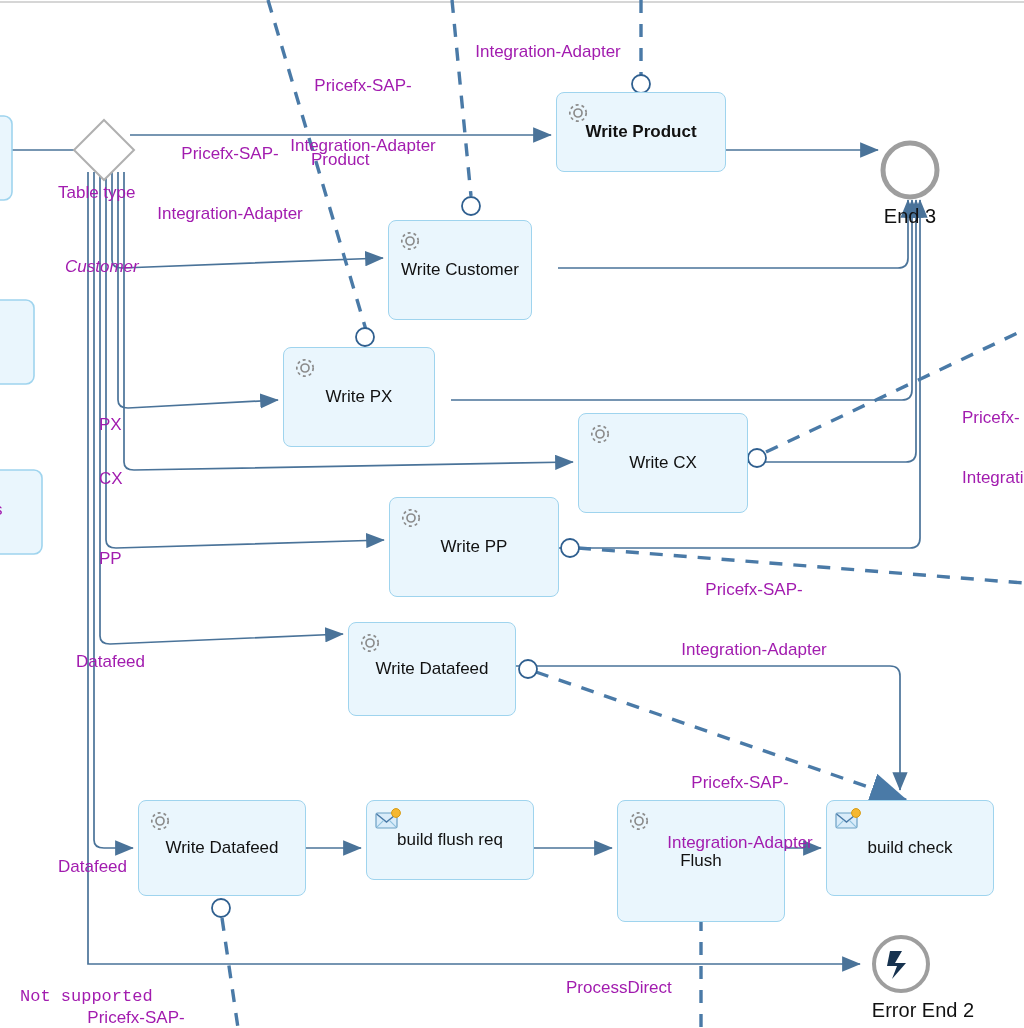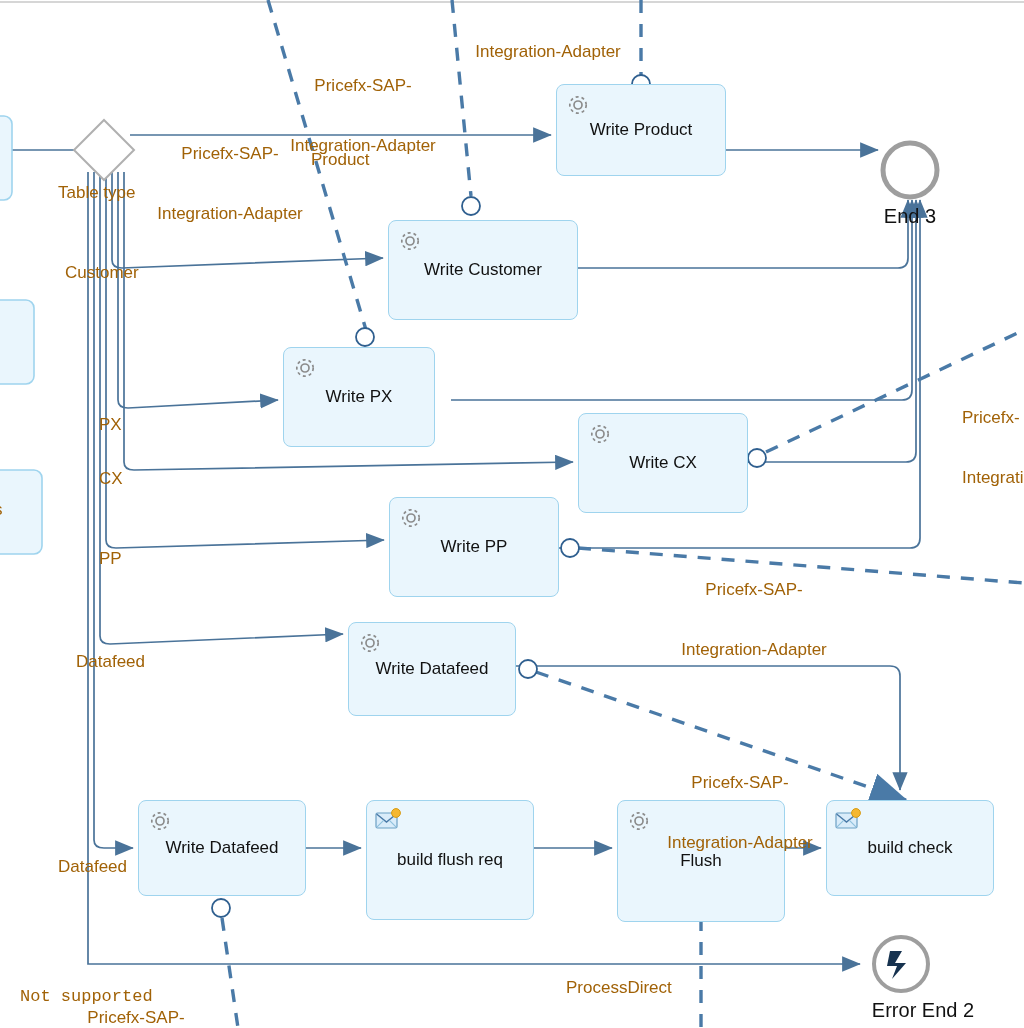--- a/index.html
+++ b/index.html
@@ -1,19 +1,19 @@
 <!DOCTYPE html>
 <html><head>
 <meta charset="utf-8">
 <style>
   html,body{margin:0;padding:0;background:#ffffff;}
   body{width:1024px;height:1028px;position:relative;overflow:hidden;
        font-family:"Liberation Sans","DejaVu Sans",sans-serif;}
   #canvas{position:absolute;inset:0;width:1024px;height:1028px;}
-  .lbl{position:absolute;font-size:17px;color:#a16207;white-space:pre;line-height:20px;}
+  .lbl{position:absolute;font-size:17px;color:#a21caf;white-space:pre;line-height:20px;}
   .lbl.ctr{text-align:center;transform:translateX(-50%);}
   .task{position:absolute;background:#eaf6fd;border:1.6px solid #9fd4ee;
         border-radius:8px;box-sizing:border-box;}
   .task .tlabel{position:absolute;left:0;right:0;top:50%;transform:translateY(-50%);
         text-align:center;font-size:17px;color:#111;padding:0 6px;}
   .mk{position:absolute;left:8px;top:7px;width:26px;height:26px;}
   .evlabel{position:absolute;font-size:20px;color:#111;white-space:nowrap;
         transform:translateX(-50%);}
 </style>
 </head>
@@ -89,32 +89,32 @@
   <circle cx="910" cy="170" r="27" fill="#ffffff" stroke="#9e9e9e" stroke-width="5"></circle>
 
   <circle cx="901" cy="964" r="27" fill="#ffffff" stroke="#9e9e9e" stroke-width="4"></circle>
   <path d="M890,951 L902,951 L895,963 L906,963 L892,979 L897,966 L887,966 Z" fill="#16324f"></path>
 
   <rect x="-24" y="116" width="36" height="84" rx="8" fill="#eaf6fd" stroke="#9fd4ee" stroke-width="1.6"></rect>
   <rect x="-24" y="300" width="58" height="84" rx="8" fill="#eaf6fd" stroke="#9fd4ee" stroke-width="1.6"></rect>
   <rect x="-24" y="470" width="66" height="84" rx="8" fill="#eaf6fd" stroke="#9fd4ee" stroke-width="1.6"></rect>
 </svg>
 
-<div class="task" style="left:556px;top:84px;width:170px;height:92px;">
+<div class="task" style="left:556px;top:92px;width:170px;height:80px;font-weight:bold;">
   <span class="mk">
     <svg viewBox="0 0 26 26" width="26" height="26">
         <g fill="none" stroke="#8c8c8c" stroke-width="1.7">
       <circle cx="13" cy="13" r="4"></circle>
           <circle cx="13" cy="13" r="8.2" stroke-dasharray="3 3"></circle>
     </g>
       </svg></span>
   <span class="tlabel">Write Product</span>
 </div>
 
-<div class="task" style="left:388px;top:220px;width:190px;height:100px;">
+<div class="task" style="left:388px;top:220px;width:144px;height:100px;">
   <span class="mk">
     <svg viewBox="0 0 26 26" width="26" height="26">
         <g fill="none" stroke="#8c8c8c" stroke-width="1.7">
       <circle cx="13" cy="13" r="4"></circle>
           <circle cx="13" cy="13" r="8.2" stroke-dasharray="3 3"></circle>
     </g>
       </svg></span>
   <span class="tlabel">Write Customer</span>
 </div>
 
@@ -166,21 +166,21 @@
   <span class="mk">
     <svg viewBox="0 0 26 26" width="26" height="26">
         <g fill="none" stroke="#8c8c8c" stroke-width="1.7">
       <circle cx="13" cy="13" r="4"></circle>
           <circle cx="13" cy="13" r="8.2" stroke-dasharray="3 3"></circle>
     </g>
       </svg></span>
   <span class="tlabel">Write Datafeed</span>
 </div>
 
-<div class="task" style="left:366px;top:800px;width:168px;height:120px;">
+<div class="task" style="left:366px;top:800px;width:168px;height:80px;">
   <span class="mk">
     <svg viewBox="0 0 26 26" width="26" height="26">
       <rect x="1" y="5" width="21" height="15" rx="1.5" fill="#d9ecfa" stroke="#6b9fc4" stroke-width="1.2"></rect>
       <path d="M1.6,6 L11.5,14 L21.4,6" fill="none" stroke="#4a7aa7" stroke-width="1.4"></path>
       <path d="M1.6,19.4 L8.6,12.4 M21.4,19.4 L14.4,12.4" stroke="#8fc0dd" stroke-width="1.2" fill="none"></path>
       <circle cx="21" cy="5" r="4.4" fill="#f5b731" stroke="#d79a10" stroke-width="1"></circle>
     </svg></span>
   <span class="tlabel">build flush req</span>
 </div>
 
@@ -207,21 +207,21 @@
 </div>
 
 <div class="lbl" style="left:-6px;top:500px;font-size:17px;">s</div>
 
 <div class="evlabel" style="left:910px;top:205px;">End 3</div>
 <div class="evlabel" style="left:901px;top:999px;padding-left:44px;">Error End 2</div>
 
 <div class="lbl" style="left:58px;top:183px;">Table type</div>
 
 <div class="lbl" style="left:311px;top:150px;">Product</div>
-<div class="lbl" style="left:65px;top:263px;">Customer</div>
+<div class="lbl" style="left:65px;top:257px;font-style:italic;">Customer</div>
 <div class="lbl" style="left:99px;top:415px;">PX</div>
 <div class="lbl" style="left:99px;top:469px;">CX</div>
 <div class="lbl" style="left:99px;top:549px;">PP</div>
 <div class="lbl" style="left:76px;top:652px;">Datafeed</div>
 <div class="lbl" style="left:58px;top:857px;">Datafeed</div>
 <div class="lbl" style="left:20px;top:987px;font-family:Liberation Mono, monospace;">Not supported</div>
 <div class="lbl" style="left:566px;top:978px;">ProcessDirect</div>
 
 <div class="lbl ctr" style="left:363px;top:36px;">
   <div>Pricefx-SAP-</div>

